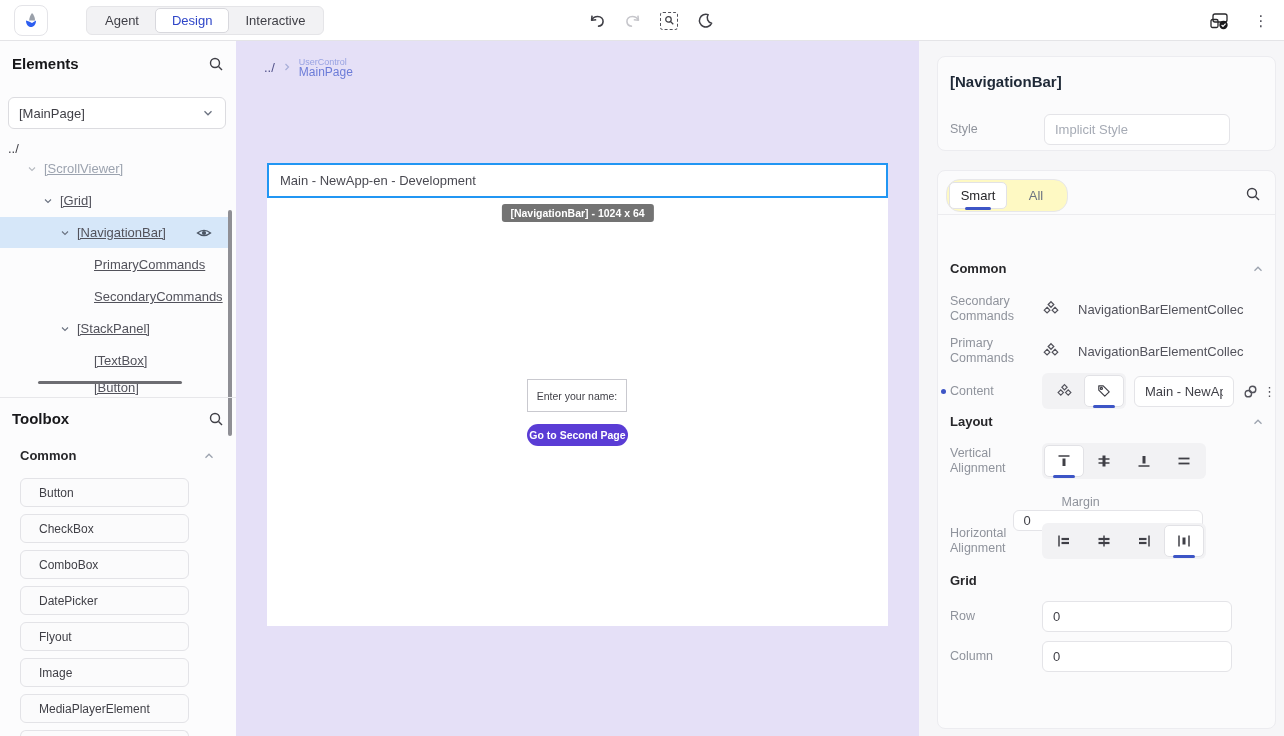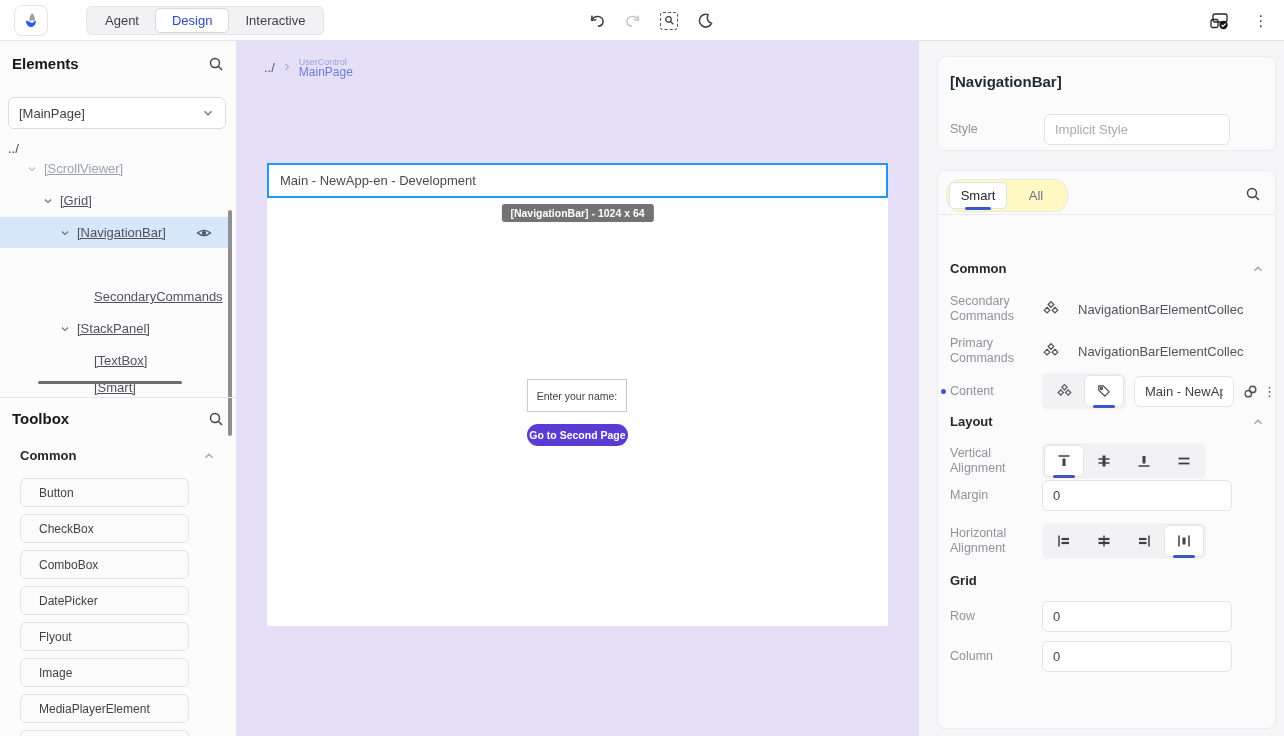--- a/index.html
+++ b/index.html
@@ -173,34 +173,37 @@
     <div class="tree-row selected" style="top:176px; padding-left:59px;">
       <svg class="chev" viewBox="0 0 16 16" fill="none" stroke="#6b7280" stroke-width="1.5">
           <polyline points="4,6 8,10 12,6"></polyline>
         </svg>
       <span>[NavigationBar]</span>
       <svg class="eye" viewBox="0 0 16 16">
         <path d="M1.5 8 Q8 2.8 14.5 8 Q8 13.2 1.5 8 Z" fill="none" stroke="#4b5563" stroke-width="1.4"></path>
         <circle cx="8" cy="8" r="2.1" fill="#4b5563"></circle>
       </svg>
     </div>
+    <div class="tree-row" style="top:208px; padding-left:94px;">
+      <span>PrimaryCommands</span>
+    </div>
     <div class="tree-row" style="top:240px; padding-left:94px;">
       <span>SecondaryCommands</span>
     </div>
     <div class="tree-row" style="top:272px; padding-left:59px;">
       <svg class="chev" viewBox="0 0 16 16" fill="none" stroke="#6b7280" stroke-width="1.5">
           <polyline points="4,6 8,10 12,6"></polyline>
         </svg>
       <span>[StackPanel]</span>
     </div>
     <div class="tree-row" style="top:304px; padding-left:94px;">
       <span>[TextBox]</span>
     </div>
     <div class="tree-row" style="top:336px; padding-left:94px; height:20px; overflow:hidden;">
-      <span>[Smart]</span>
+      <span>[Button]</span>
     </div>
     <div id="vscroll"></div>
     <div id="hscroll"></div>
     <div id="panel-div"></div>
 
     <div id="toolbox-head">
       <span class="panel-h">Toolbox</span>
       <svg class="search-ic" viewBox="0 0 16 16" fill="none" stroke="#3f3f46" stroke-width="1.4">
         <circle cx="7" cy="7" r="4.5"></circle>
           <line x1="10.5" y1="10.5" x2="14" y2="14"></line>
@@ -367,21 +370,21 @@
           </div>
           <div class="seg-cell">
             <svg width="16" height="16" viewBox="0 0 16 16" stroke="#3f3f46">
               <line x1="2.5" y1="5.5" x2="13.5" y2="5.5" stroke-width="1.8"></line>
                 <line x1="2.5" y1="10.5" x2="13.5" y2="10.5" stroke-width="1.8"></line>
             </svg>
           </div>
         </div>
       </div>
 
-      <div class="prow" style="top:306px; height:36px;">
+      <div class="prow" style="top:324px; height:36px;flex-direction:column;">
         <span class="plabel">Margin</span>
         <input class="pinput mini-input" style="width: 190px;" value="0">
       </div>
 
       <div class="prow" style="top:350px; height:40px;">
         <span class="plabel">Horizontal Alignment</span>
         <div class="seg">
           <div class="seg-cell">
             <svg width="16" height="16" viewBox="0 0 16 16" stroke="#3f3f46">
               <line x1="3" y1="2.5" x2="3" y2="13.5" stroke-width="1.5"></line>

